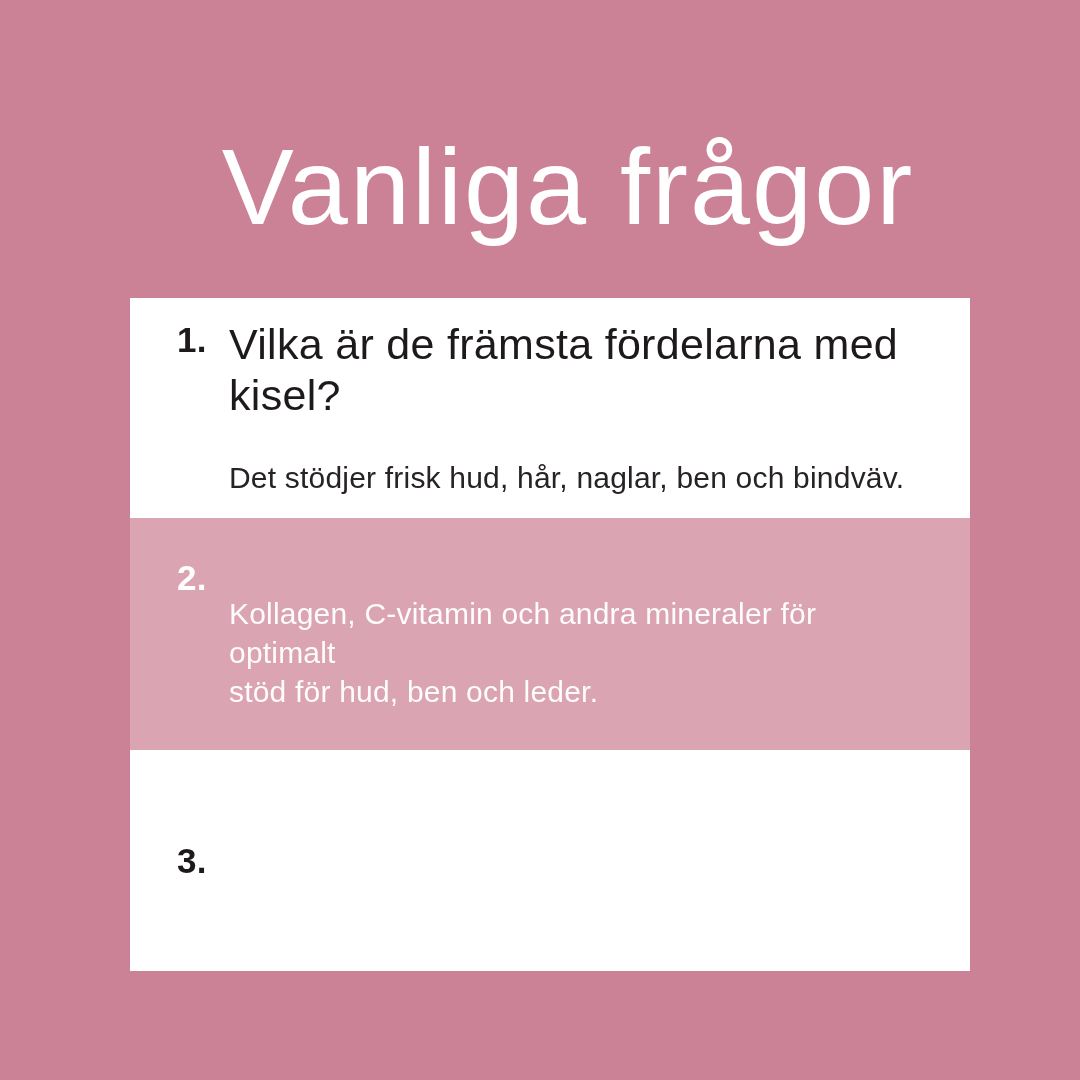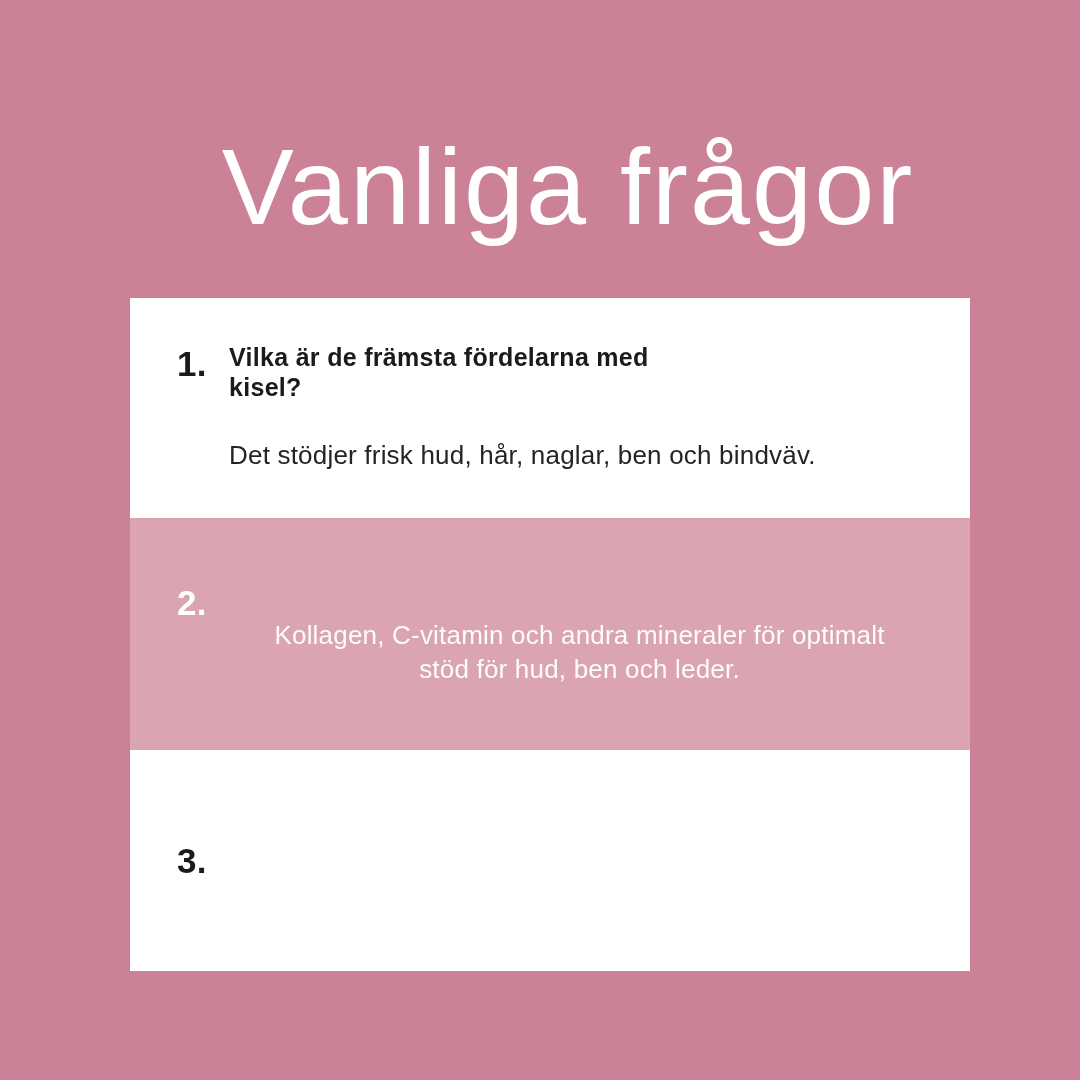--- a/index.html
+++ b/index.html
@@ -58,39 +58,39 @@
     flex: 0 0 52px;
     font-size: 35px;
     font-weight: 700;
     line-height: 1.18;
     color: var(--question-color, #1e1a1b);
     letter-spacing: 0.3px;
   }
   .faq-content { flex: 1; }
   .faq-question {
     margin: 0;
-    font-size: 25px;
-    font-weight: 700;
+    font-size: 43px;
+    font-weight: 400;
     line-height: 1.18;
     letter-spacing: 0.3px;
     color: var(--question-color, #1e1a1b);
     white-space: pre-line;
   }
   .faq-answer {
     margin: 37px 0 0 0;
-    font-size: 26px;
+    font-size: 30px;
     font-weight: 400;
     line-height: 1.3;
     letter-spacing: 0.2px;
     color: var(--answer-color, #272324);
     white-space: pre-line;
   }
   .faq-card.highlighted .faq-num,
   .faq-card.highlighted .faq-question { color: #ffffff; }
-  .faq-card.highlighted .faq-answer { color: rgba(255,255,255,0.96); text-align: center; }
+  .faq-card.highlighted .faq-answer { color: rgba(255,255,255,0.96); }
 </style>
 </head>
 <body>
 
 <div class="canvas">
   <div class="page-title">Vanliga frågor</div>
 
   <div class="faq-list">
 
       <div class="faq-card h0">

